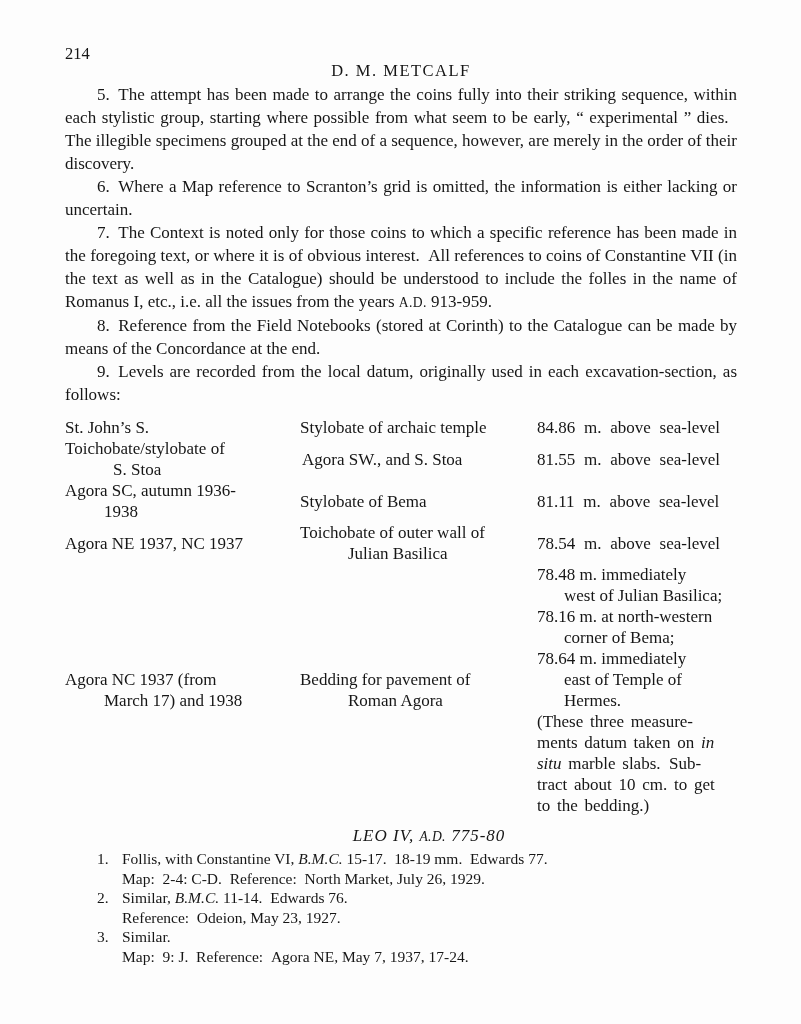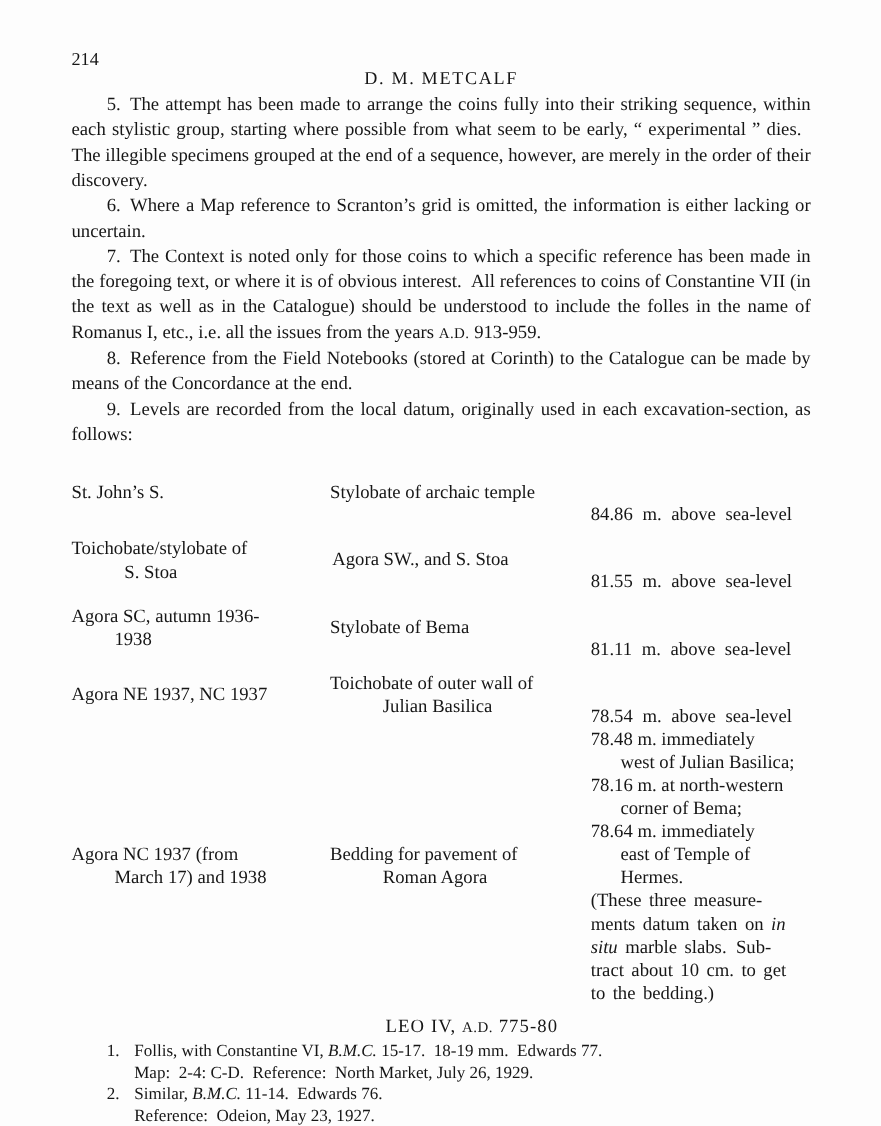--- a/index.html
+++ b/index.html
@@ -73,39 +73,40 @@
   .hang1 {
     padding-left: 39px;
     text-indent: -39px;
     white-space: pre-line;
   }
   .hang2 {
     padding-left: 48px;
     text-indent: -48px;
     white-space: pre-line;
   }
-  .lvl-wide { word-spacing: 4.5px; margin-top: 40px; }
+  .lvl-wide { word-spacing: 4.5px; }
   .lvl-multi {
     padding-left: 27px;
     text-indent: -27px;
     white-space: pre-line;
   }
   .lvl-note {
     white-space: pre-line;
     word-spacing: 2.5px;
   }
 
   
   .cat-heading {
     margin: 9px 0 1px 56px;
     font-size: 17px;
     font-weight: normal;
     text-align: center;
     letter-spacing: 1px;
     line-height: 22px;
+    font-style: italic;
   }
   .catalogue {
     padding-left: 32px;
     font-size: 15.5px;
     line-height: 19.5px;
   }
   .cat-item { display: flex; }
   .cat-num {
     flex: 0 0 25px;
     width: 25px;

